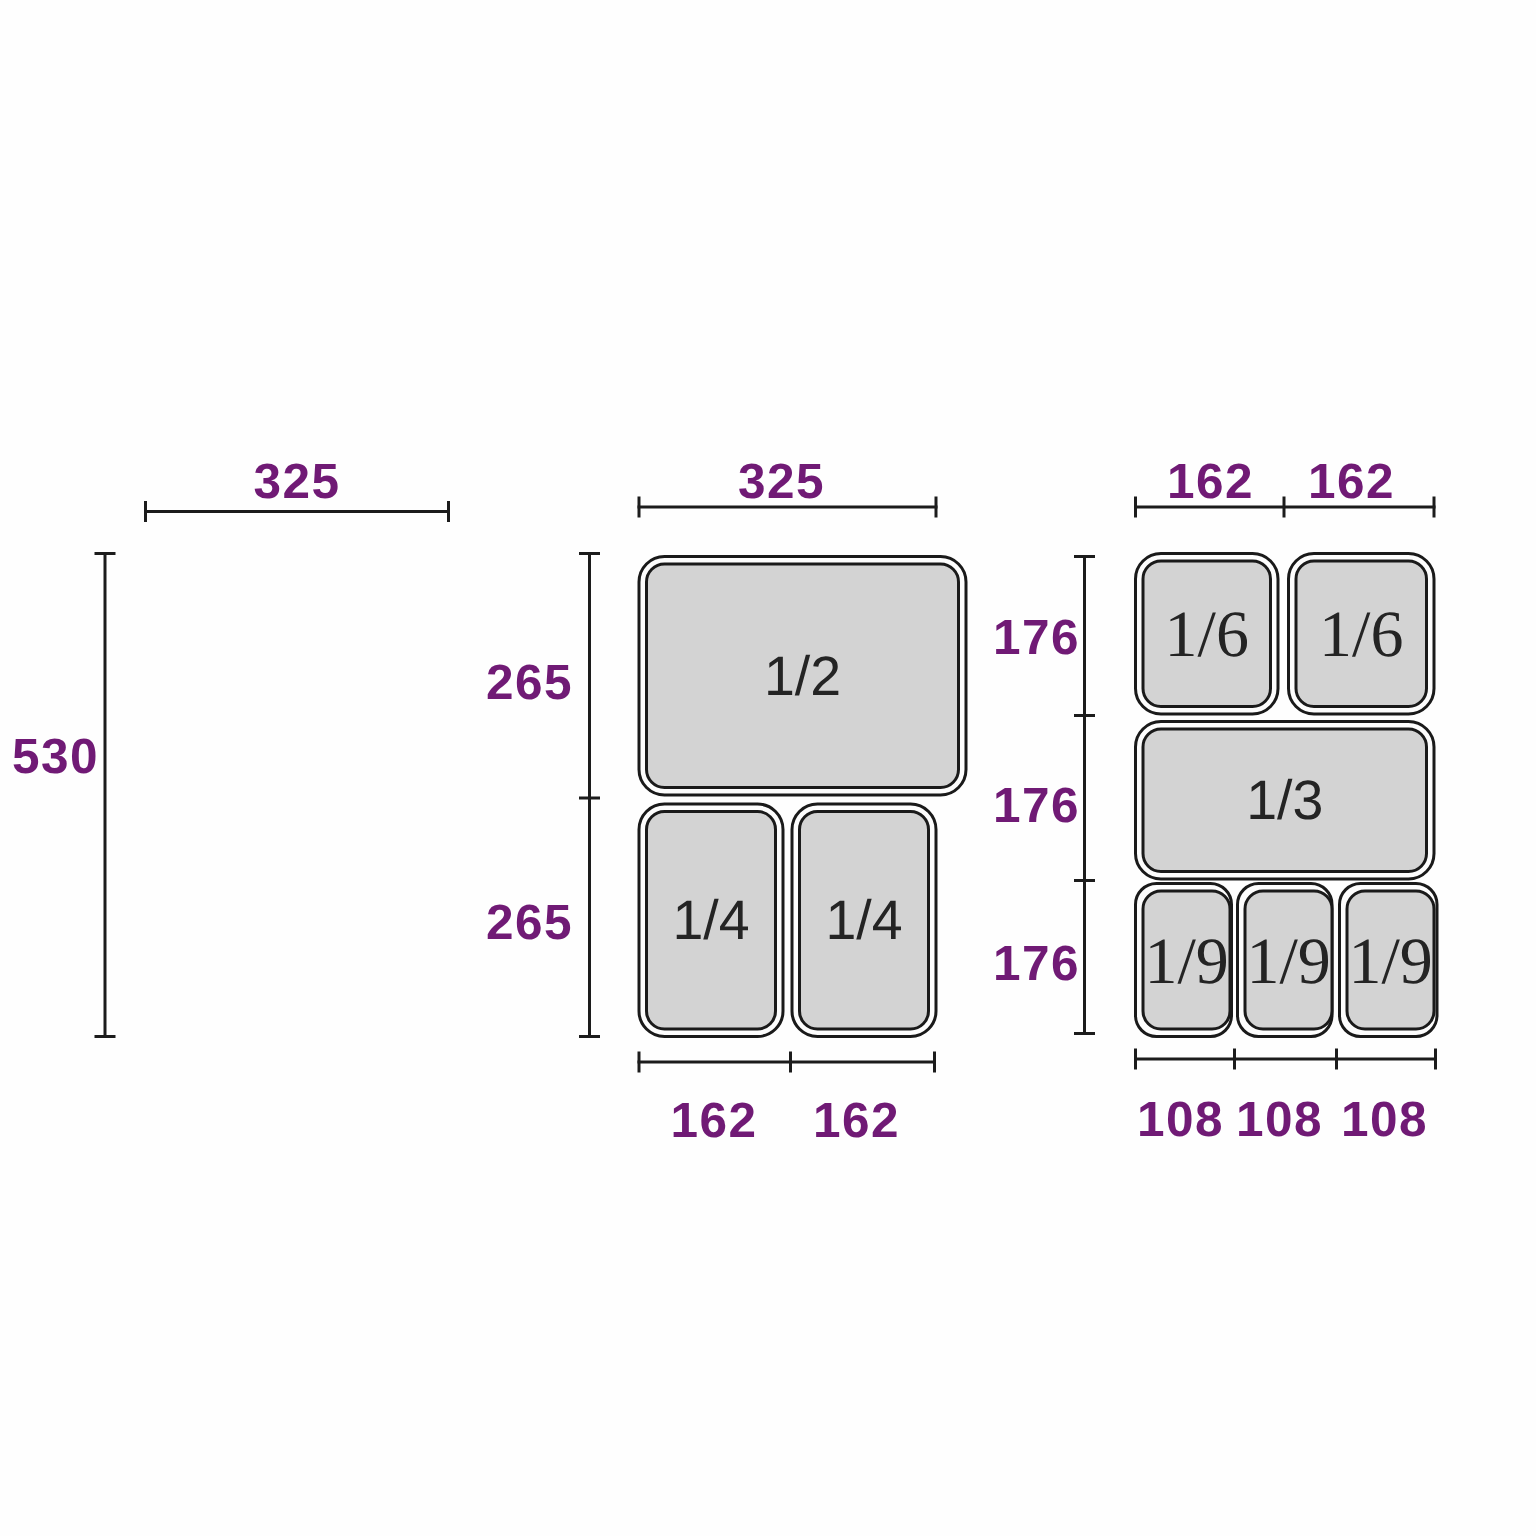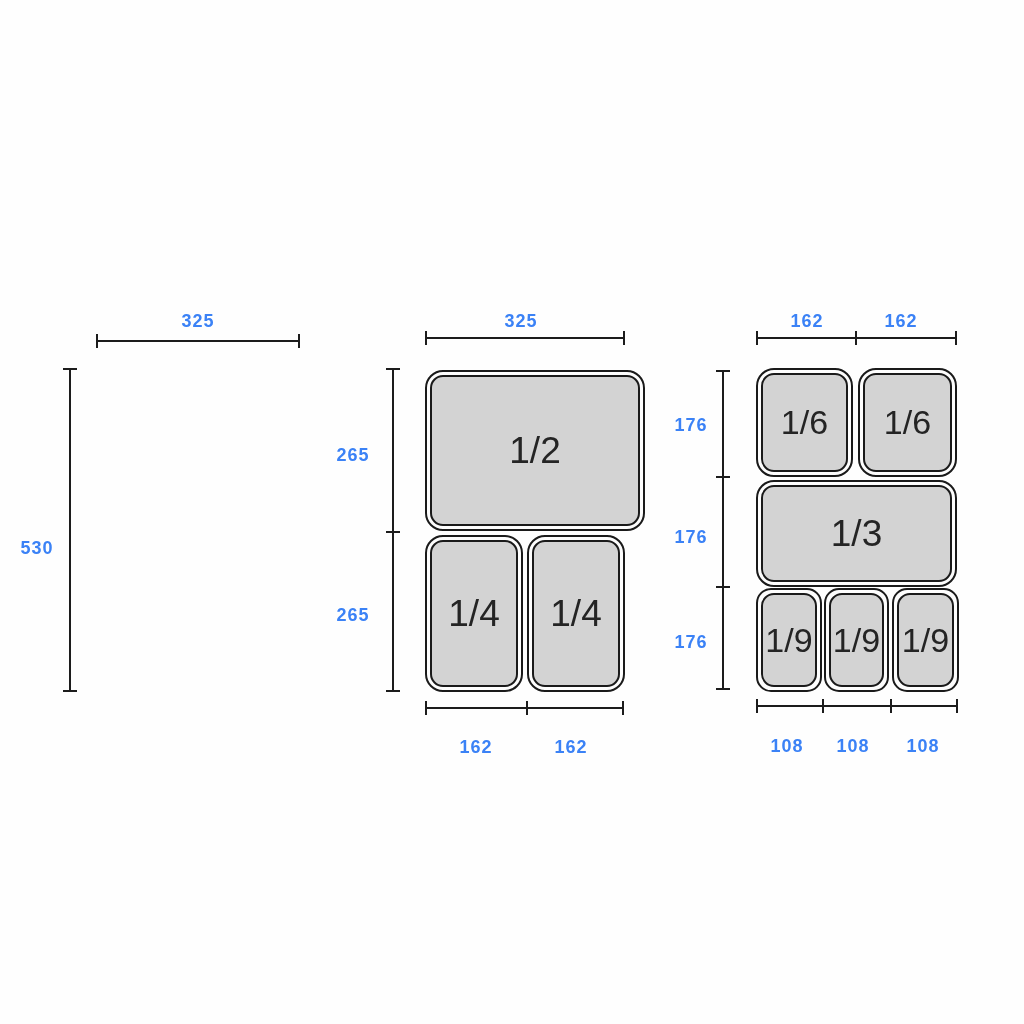--- a/index.html
+++ b/index.html
@@ -3,55 +3,55 @@
 <meta charset="utf-8">
 <style>
   html,body{margin:0;padding:0;background:#ffffff;}
   .canvas{
     position:relative;width:1024px;height:1024px;background:#fefefe;
     font-family:"Liberation Sans", sans-serif;color:#1c1c1c;overflow:hidden;
   }
   
   .dlabel{
     position:absolute;width:64px;margin-left:-32px;text-align:center;
-    font-size:18px;font-weight:700;letter-spacing:1px;line-height:32px;
-    margin-top:-16px;color:#3b82f6;
+    font-size:33px;font-weight:700;letter-spacing:1px;line-height:32px;
+    margin-top:-16px;color:#701a75;
   }
   
   .hdim{position:absolute;height:2px;background:#1c1c1c;}
   .hdim .tick{position:absolute;top:-6px;width:2px;height:14px;background:#1c1c1c;}
   
   .vdim{position:absolute;width:2px;background:#1c1c1c;}
   .vdim .tick{position:absolute;left:-6px;height:2px;width:14px;background:#1c1c1c;}
   
   .pan{
     position:absolute;box-sizing:border-box;background:#fdfdfd;
     border:2px solid #1a1a1a;border-radius:18px;padding:3px;display:flex;
   }
   .pan .inner{
     flex:1;border:2px solid #1a1a1a;border-radius:13px;background:#d3d3d3;
     display:flex;align-items:center;justify-content:center;
     font-size:37px;color:#242424;
   }
   .pan.big{border-radius:23px;}
   .pan.big .inner{border-radius:18px;font-size:39px;}
-  .pan.small .inner{font-size:34px;}
+  .pan.small .inner{font-size:44px;font-family:Liberation Serif, serif;}
 </style>
 </head>
 <body>
 
 <div class="canvas">
 
   <div class="dlabel" style="left:198px;top:321px;">325</div>
   <div class="hdim" style="left:96px;top:340px;width:204px;">
     <span class="tick" style="left:0;"></span>
     <span class="tick" style="right:0;"></span>
   </div>
 
-  <div class="dlabel" style="left:37px;top:548px;">530</div>
+  <div class="dlabel" style="left:37px;top:504px;">530</div>
   <div class="vdim" style="left:69px;top:368px;height:324px;">
     <span class="tick" style="top:0;"></span>
     <span class="tick" style="bottom:0;"></span>
   </div>
 
 
   <div class="dlabel" style="left:521px;top:321px;">325</div>
   <div class="hdim" style="left:425px;top:337px;width:200px;">
     <span class="tick" style="left:0;"></span>
     <span class="tick" style="right:0;"></span>

